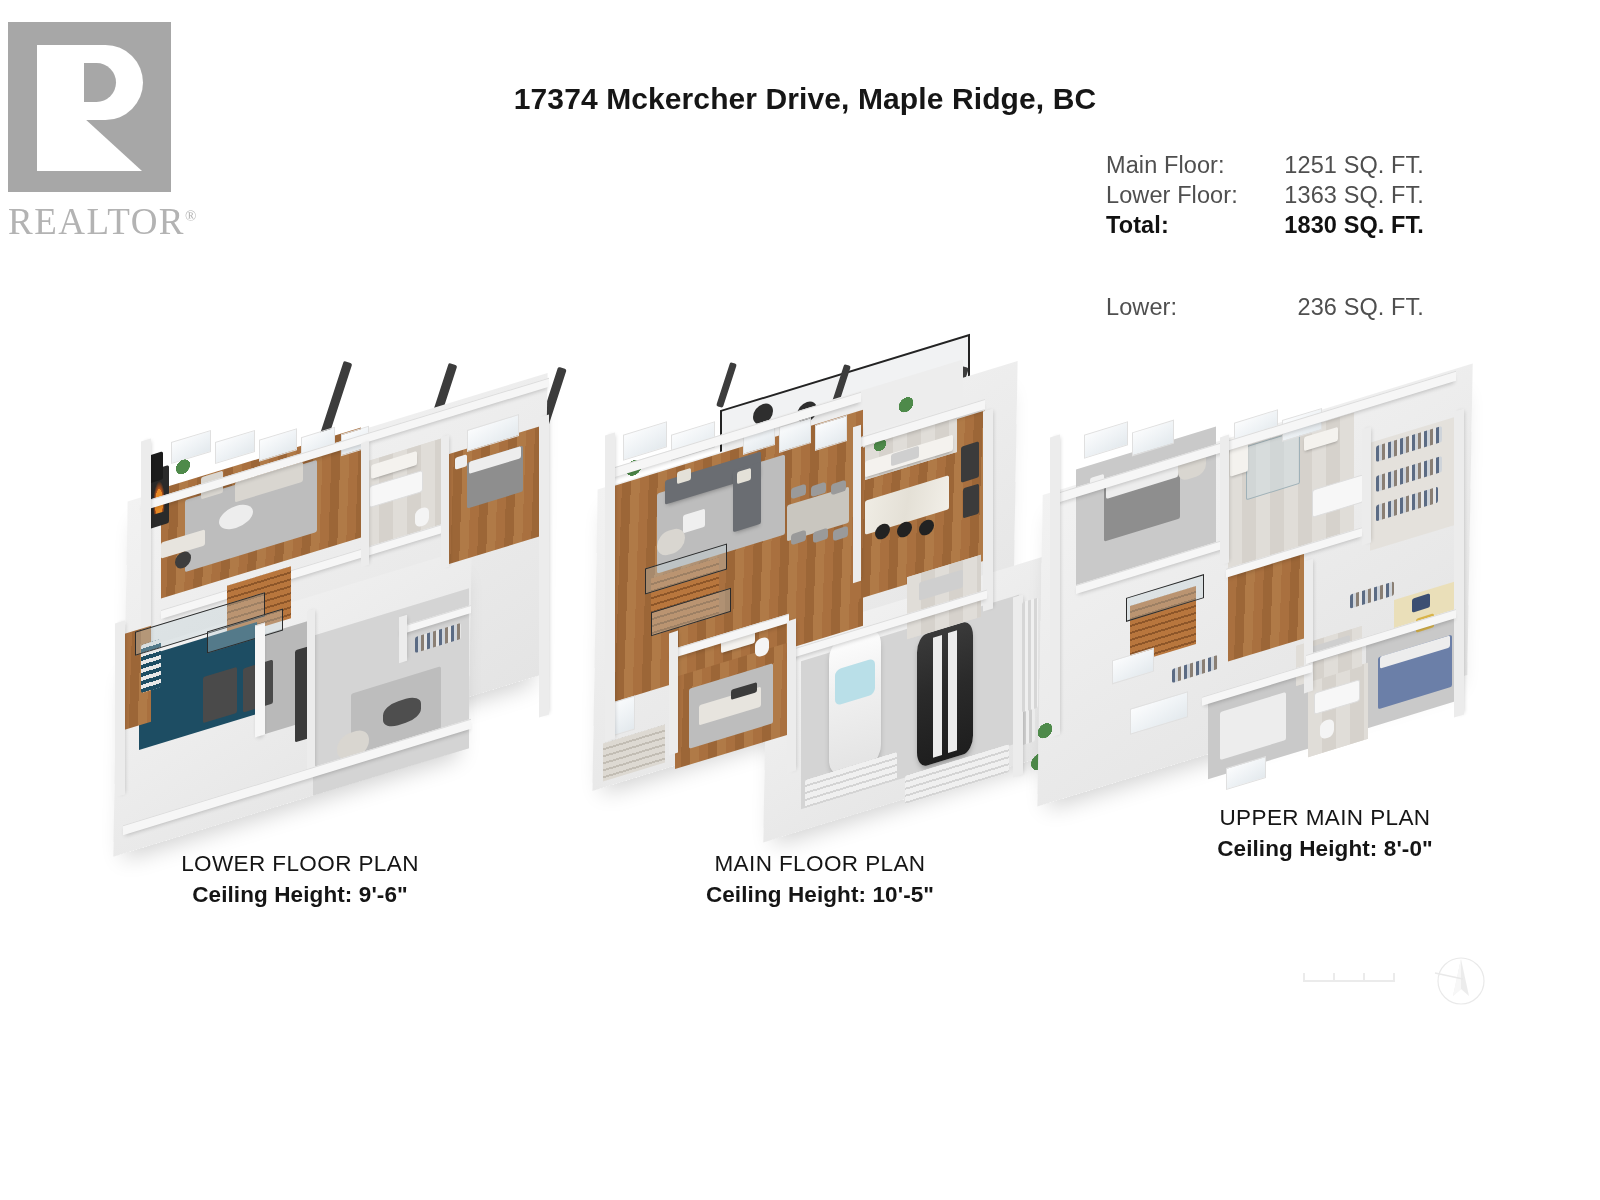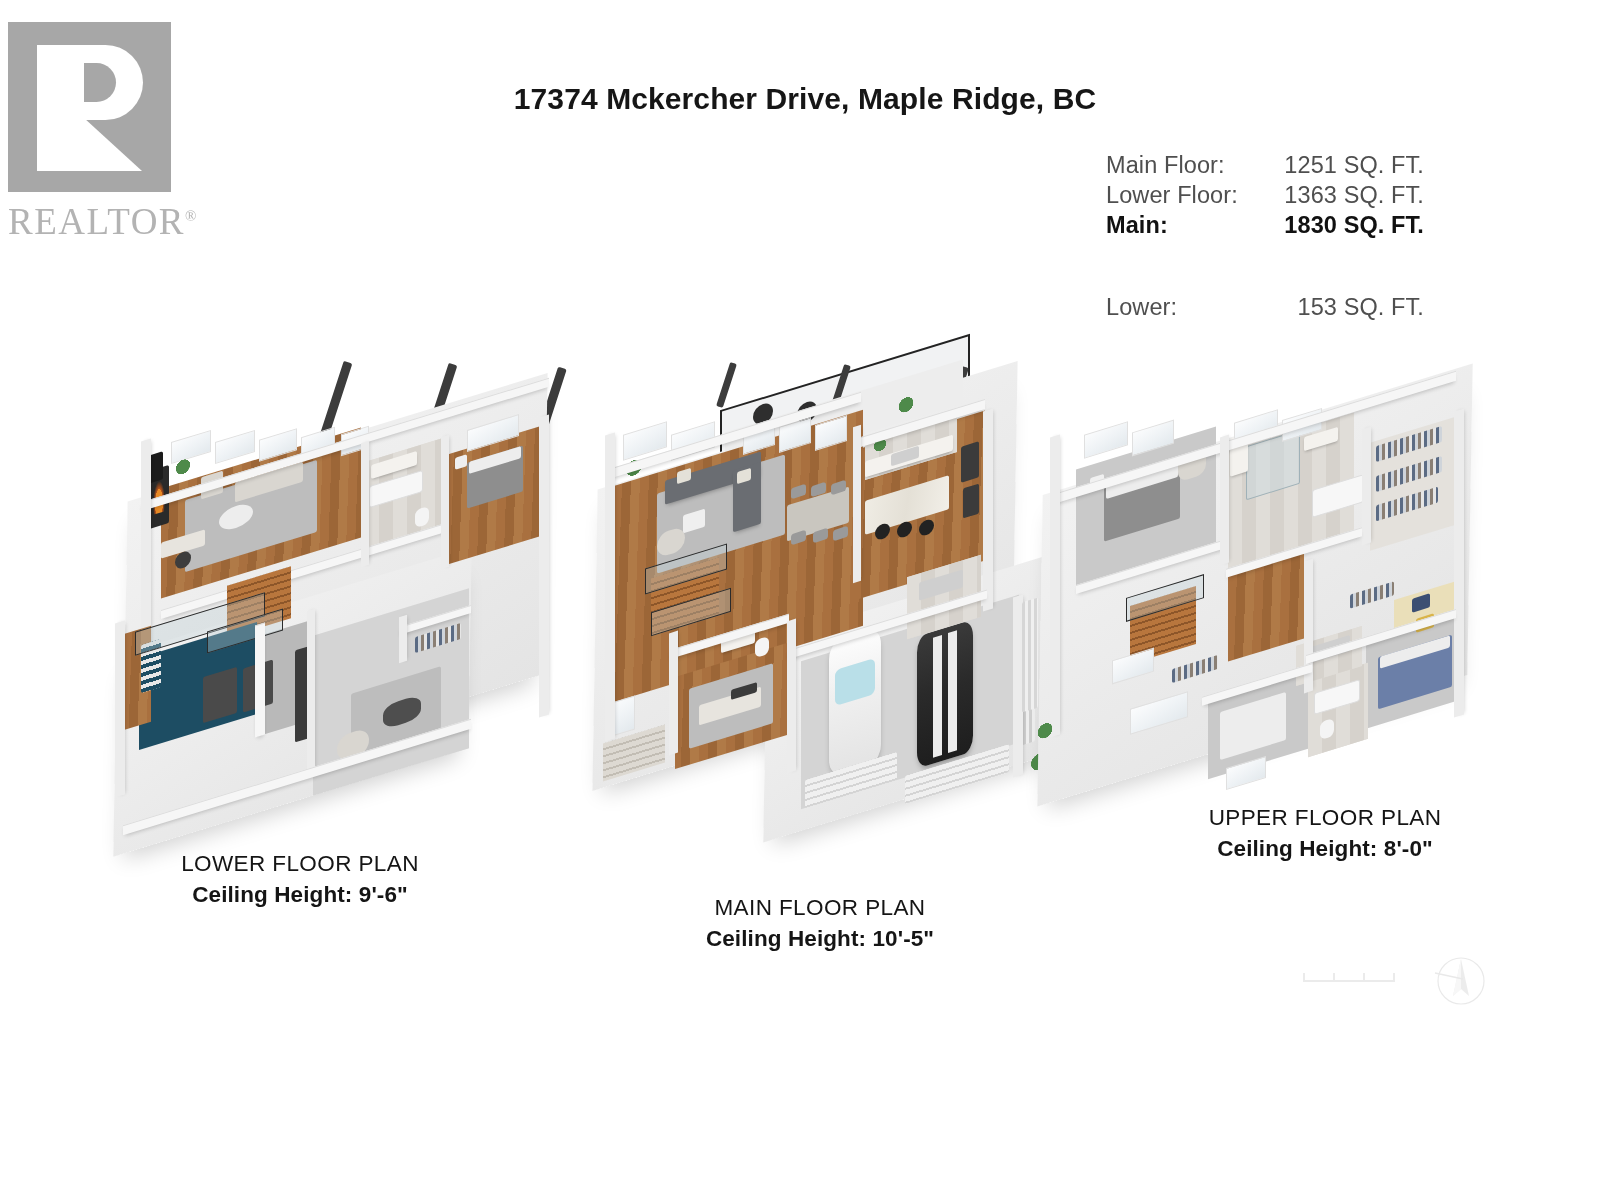--- a/index.html
+++ b/index.html
@@ -103,21 +103,21 @@
     position: absolute;
     text-align: center;
     color: #151515;
     font-size: 22.5px;
     line-height: 31px;
     white-space: nowrap;
   }
   .plan-caption .cap-title { font-weight: normal; letter-spacing: 0.4px; }
   .plan-caption .cap-sub { font-weight: bold; letter-spacing: 0.1px; }
   #caption-lower { left: 130px; top: 848px; width: 340px; }
-  #caption-main  { left: 670px; top: 848px; width: 300px; margin-top: 44px; }
+  #caption-main  { left: 670px; top: 848px; width: 300px; }
   #caption-upper { left: 1160px; top: 802px; width: 330px; }
 
   
   .plan-stage {
     position: absolute;
     transform-origin: 0 0;
   }
   .floorbase {
     position: absolute;
     background: linear-gradient(160deg,#f2f2f2 0%,#e4e4e4 100%);
@@ -290,29 +290,29 @@
 <div class="area-table" id="area-table-floors">
   <div class="area-row">
     <span class="area-label">Main Floor:</span>
     <span class="area-value">1251 SQ. FT.</span>
   </div>
   <div class="area-row">
     <span class="area-label">Lower Floor:</span>
     <span class="area-value">1363 SQ. FT.</span>
   </div>
   <div class="area-row total">
-    <span class="area-label">Main:</span>
+    <span class="area-label">Total:</span>
     <span class="area-value">1830 SQ. FT.</span>
   </div>
 </div>
 
 <div class="area-table" id="area-table-extras">
   <div class="area-row">
     <span class="area-label">Lower:</span>
-    <span class="area-value">153 SQ. FT.</span>
+    <span class="area-value">236 SQ. FT.</span>
   </div>
 </div>
 
 <div class="plan-stage" id="plan-lower" style="left:115px; top:380px; width:470px; height:450px;">
 
   <div class="beam" style="left:215px;top:-20px;height:88px;"></div>
   <div class="beam" style="left:320px;top:-18px;height:88px;"></div>
   <div class="beam" style="left:430px;top:-14px;height:84px;"></div>
 
   <div class="floorbase" style="left:10px; top:58px; width:420px; height:300px;"></div>
@@ -570,21 +570,21 @@
   <div class="wall-h" style="left:286px;top:242px;width:150px;height:9px;"></div>
   <div class="wall-h" style="left:182px;top:290px;width:110px;height:9px;"></div>
 
   <div class="furn" style="left:2px;top:210px;width:16px;height:110px;background:repeating-linear-gradient(90deg,#d6d6d6 0 3px,#f0f0f0 3px 6px);"></div>
   <div class="plant" style="left:14px;top:330px;width:22px;height:24px;">
       <i></i>
     </div>
 </div>
 
 <div class="plan-caption" id="caption-upper">
-  <div class="cap-title">UPPER FLOOR PLAN</div>
+  <div class="cap-title">UPPER MAIN PLAN</div>
   <div class="cap-sub">Ceiling Height: 8'-0"</div>
 </div>
 
 <div id="north-arrow">
   <svg viewBox="0 0 60 58" width="60" height="58">
     <circle cx="32" cy="29" r="23" fill="none" stroke="#888" stroke-width="1.2"></circle>
     <path d="M32 7 L40 44 L32 37 L24 44 Z" fill="#9a9a9a"></path>
     <path d="M32 7 L32 37 L24 44 Z" fill="#d8d8d8"></path>
     <path d="M6 21 L34 27" stroke="#888" stroke-width="1.4" fill="none"></path>
   </svg>

